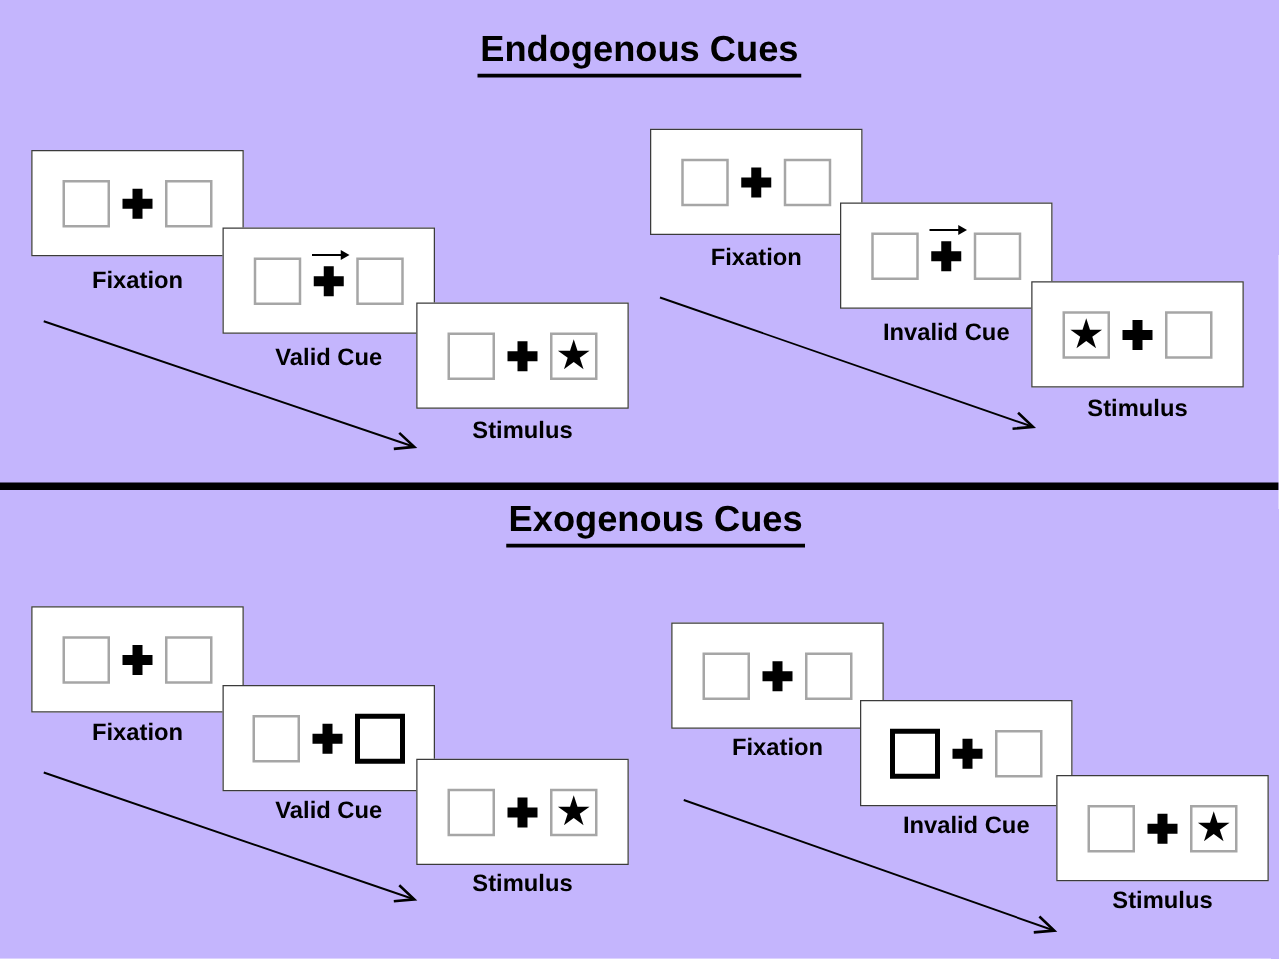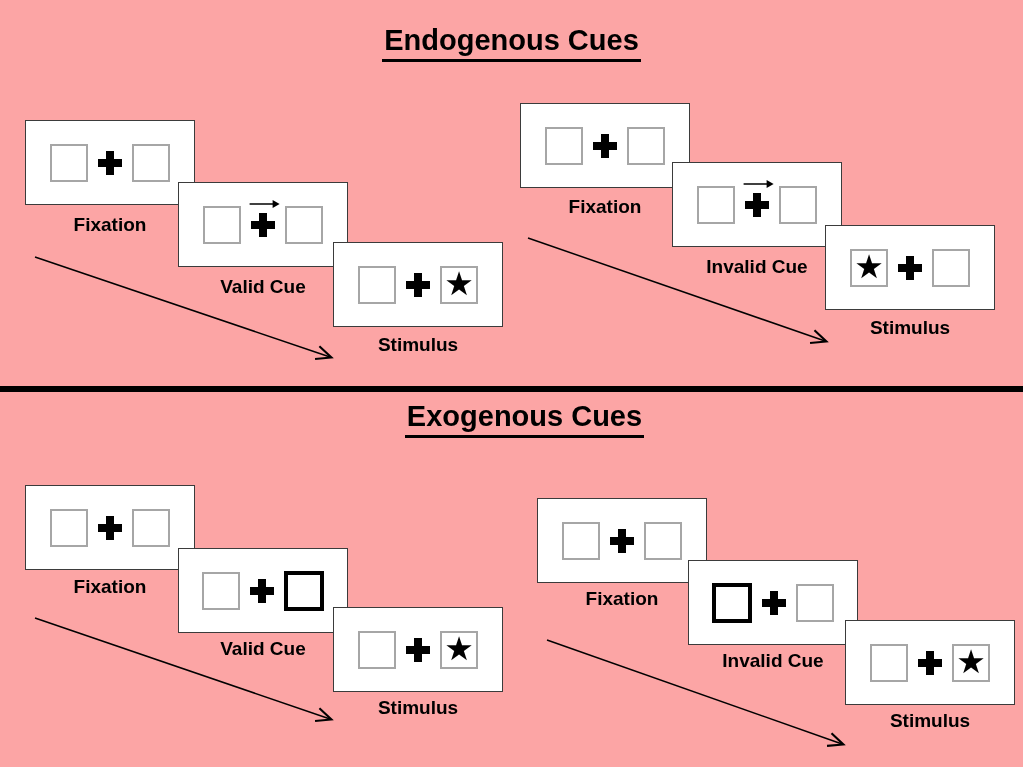--- a/index.html
+++ b/index.html
@@ -1,19 +1,19 @@
 <!DOCTYPE html>
 <html><head>
 <meta charset="utf-8">
 <style>
   html,body{margin:0;padding:0;background:#ffffff;}
   .canvas{
     position:relative;
     width:1023px;height:767px;
-    background:#fca5a5;
+    background:#c4b5fd;
     font-family:"Liberation Sans","DejaVu Sans",sans-serif;
     overflow:hidden;
   }
   
   .sec-title{
     position:absolute;left:0;width:1023px;
     text-align:center;
     font-size:29px;font-weight:bold;color:#000;
   }
   .sec-title .u{

